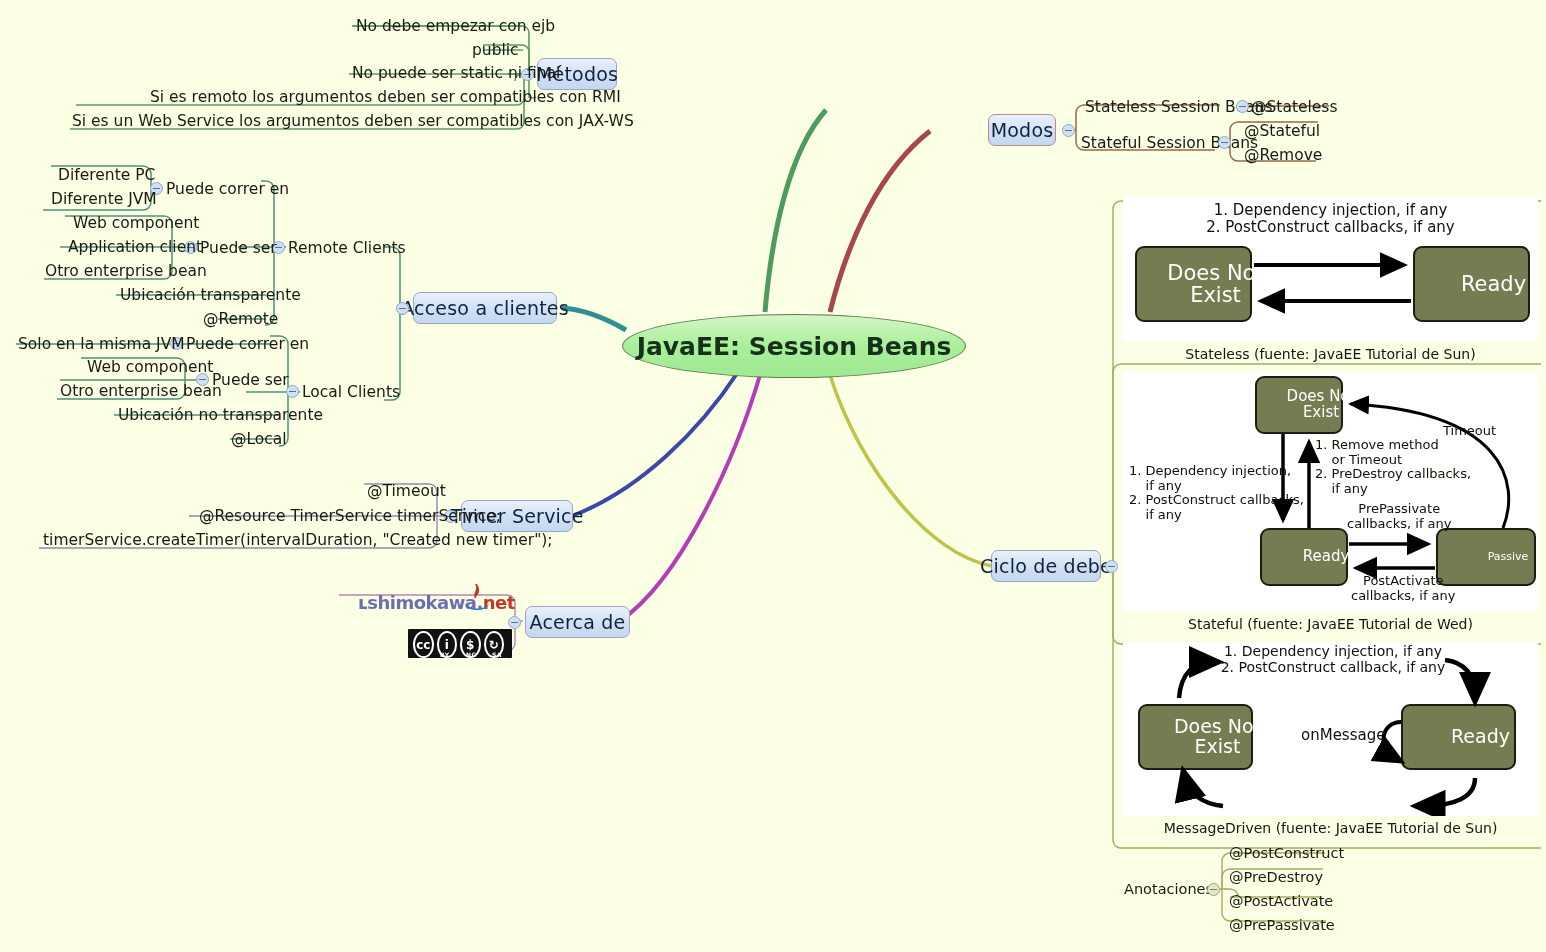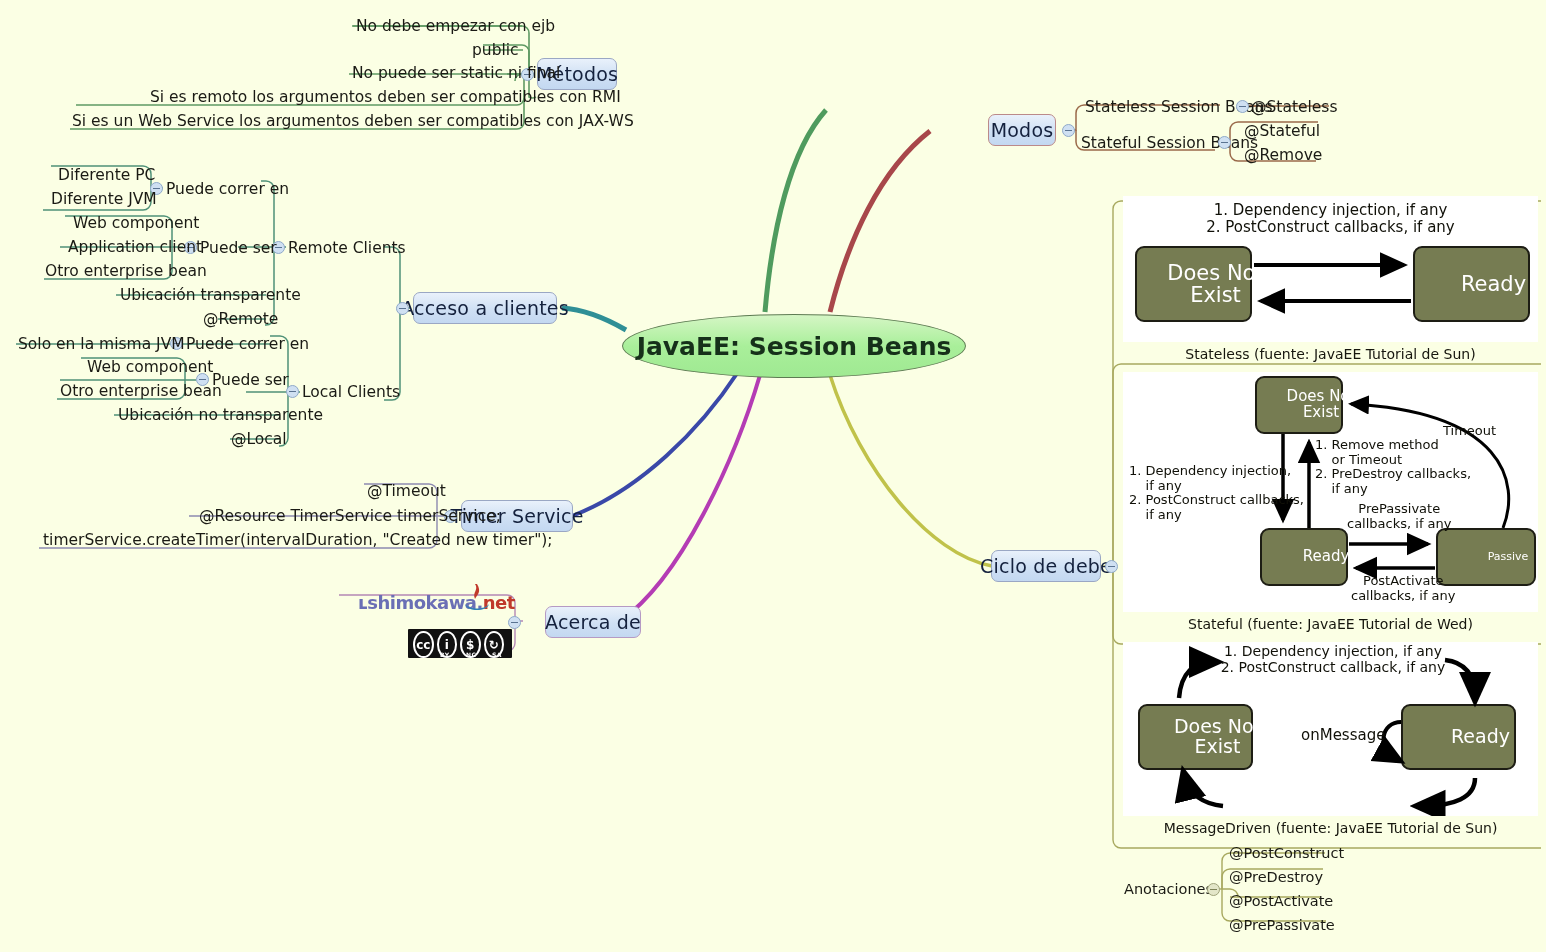--- a/index.html
+++ b/index.html
@@ -280,21 +280,21 @@
 
   <div class="pill" style="left:461px;top:500px;width:112px;height:32px;">
     <span>Timer Service</span>
   </div>
   <div class="toggle" style="left:444px;top:510px;"></div>
 
   <div class="leaf" style="left:367px;top:483px;">@Timeout</div>
   <div class="leaf" style="left:199px;top:508px;">@Resource TimerService timerService;</div>
   <div class="leaf" style="left:43px;top:532px;">timerService.createTimer(intervalDuration, "Created new timer");</div>
 
-  <div class="pill violet" style="left:525px;top:606px;width:96px;height:32px;margin-left:20px;">
+  <div class="pill violet" style="left:525px;top:606px;width:105px;height:32px;">
     <span>Acerca de</span>
   </div>
   <div class="toggle" style="left:508px;top:616px;"></div>
 
   <div class="sitelogo" style="left:358px;top:592px;">
     <span class="a">ʟshimokawa.</span><span class="b">net</span>
   </div>
   <svg style="position:absolute;left:455px;top:580px;width:40px;height:38px;" viewBox="0 0 40 38">
     <path d="M20,4 C24,10 17,12 20,19 C22,15 27,12 22,4 Z" fill="#c0392b"></path>
     <path d="M10,24 C14,30 30,30 34,24 C32,32 12,32 10,24 Z" fill="#2f7fb5"></path>

